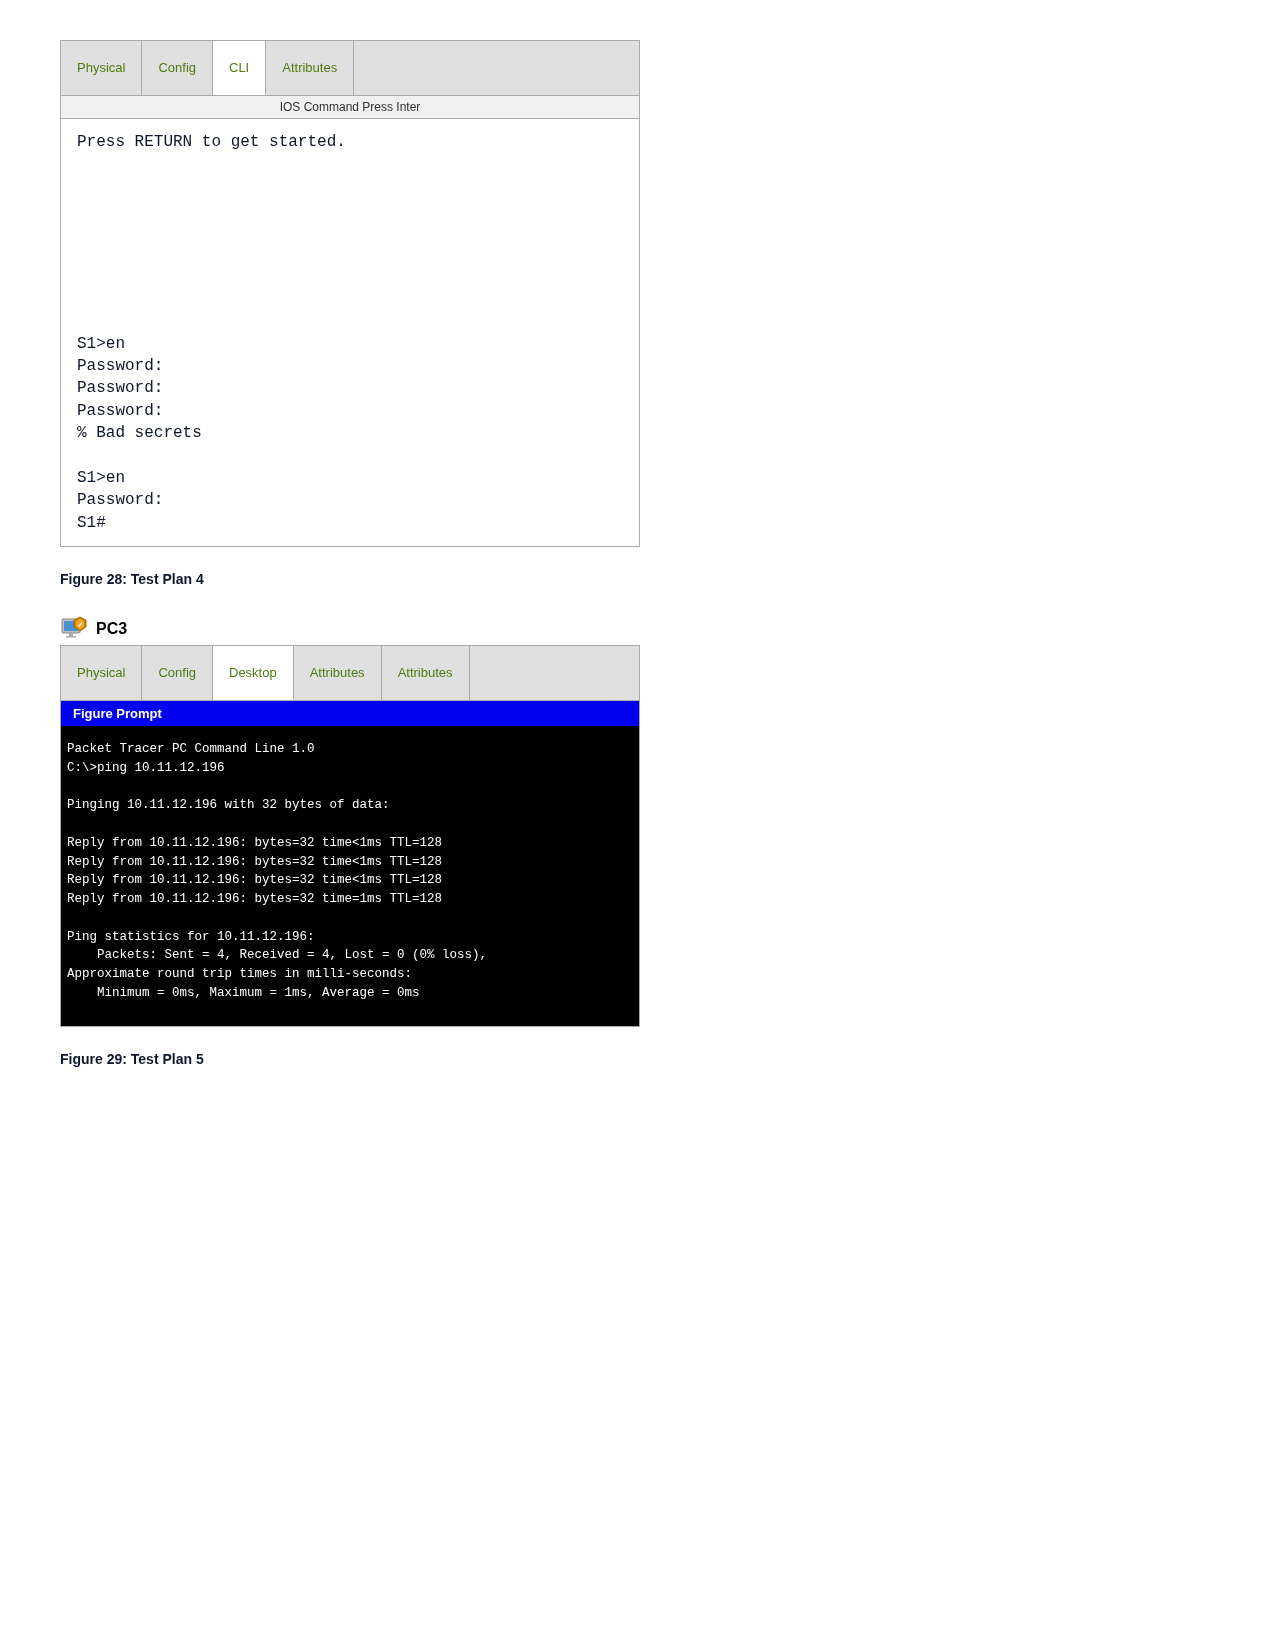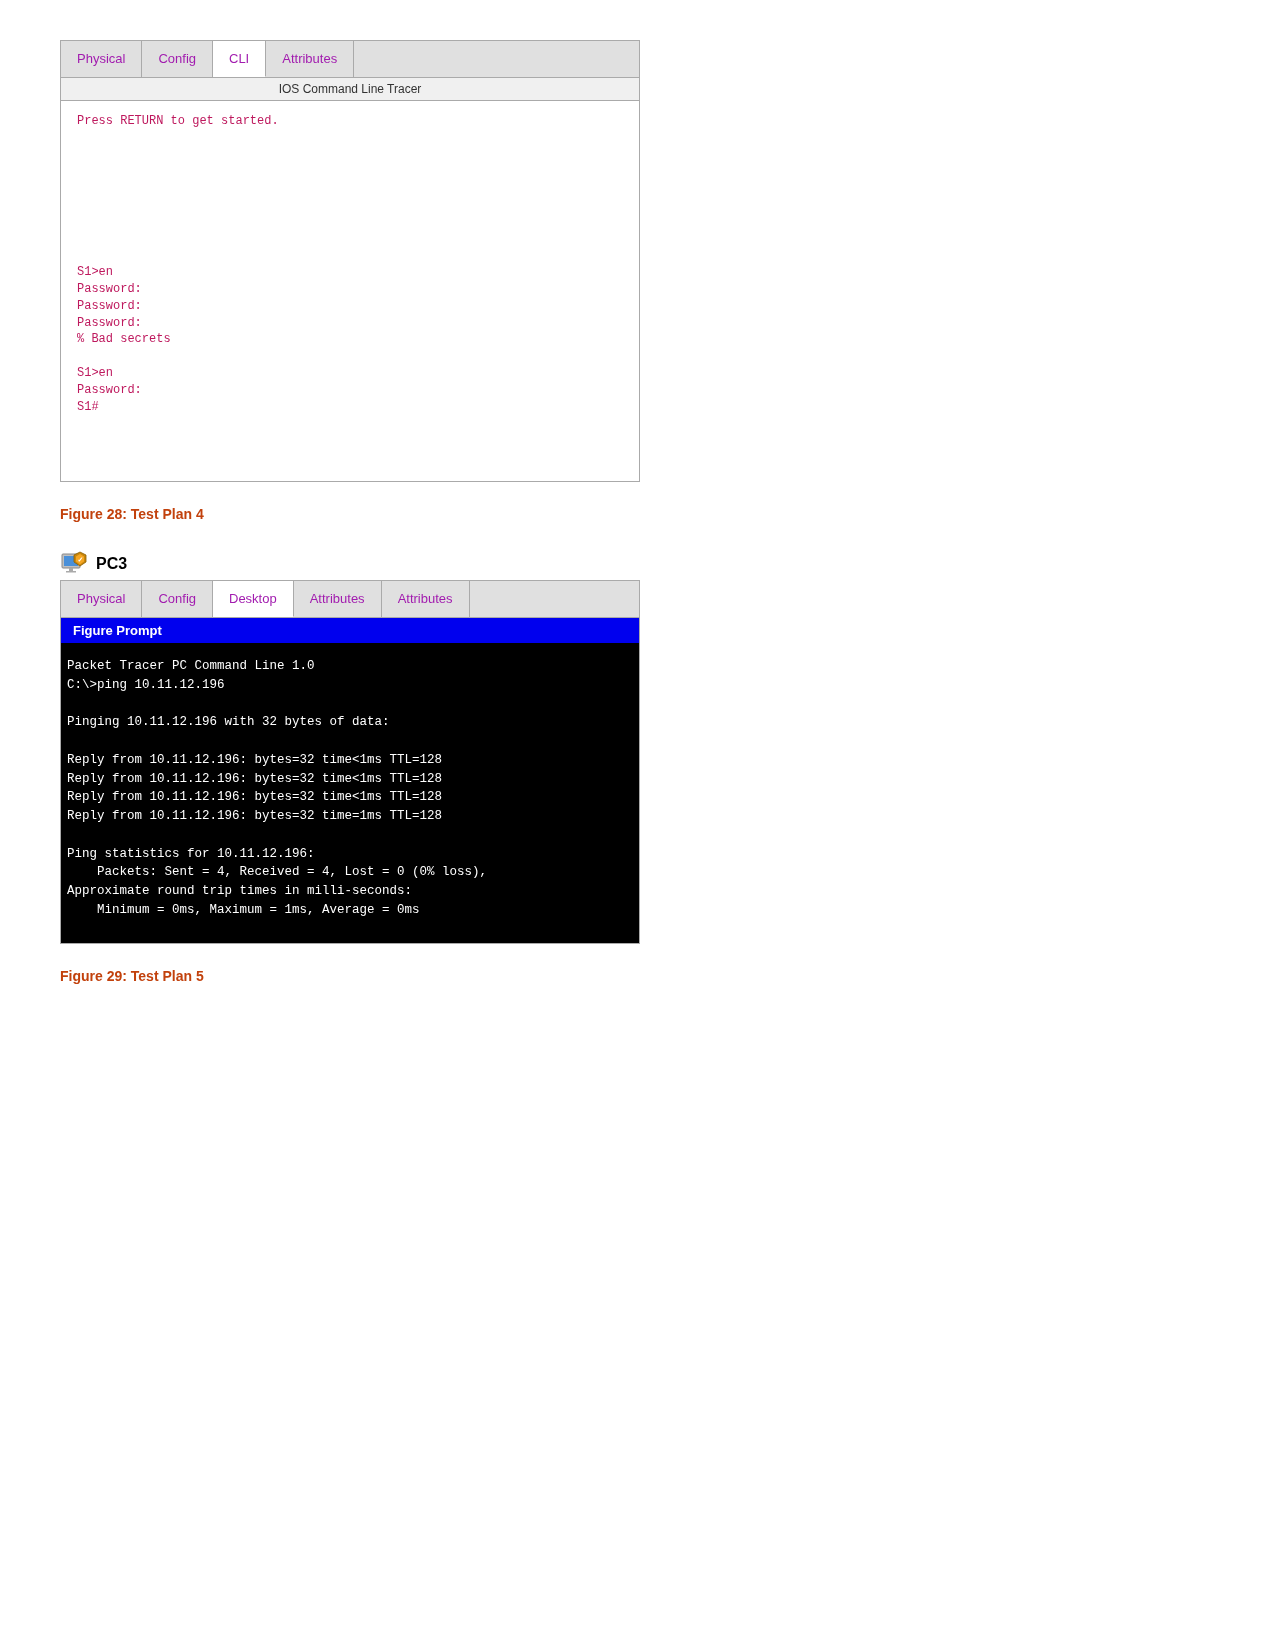--- a/index.html
+++ b/index.html
@@ -23,26 +23,26 @@
     }
 
     .tab-bar {
       display: flex;
       background: #e0e0e0;
       border-bottom: 1px solid #aaa;
       padding: 0;
     }
 
     .tab {
-      padding: 10px 16px;
+      padding: 19px 16px;
       font-size: 13px;
       border-right: 1px solid #aaa;
       cursor: pointer;
       background: #e0e0e0;
-      color: #a21caf;
+      color: #4d7c0f;
     }
 
     .tab.active {
       background: #ffffff;
       border-bottom: 1px solid #fff;
       position: relative;
       z-index: 1;
     }
 
     .tab-subtitle {
@@ -51,33 +51,33 @@
       font-size: 12px;
       color: #333;
       border-bottom: 1px solid #aaa;
       background: #f0f0f0;
     }
 
     .cli-content {
       background: #ffffff;
       padding: 12px 16px;
       font-family: 'Courier New', Courier, monospace;
-      font-size: 12px;
-      color: #be185d;
+      font-size: 16px;
+      color: #0f172a;
       min-height: 380px;
       white-space: pre;
       line-height: 1.4;
     }
 
     
     .figure-caption {
       margin-bottom: 28px;
       font-size: 14px;
       font-weight: bold;
-      color: #c2410c;
+      color: #0f172a;
     }
 
     
     .pc-header {
       display: flex;
       align-items: center;
       gap: 8px;
       margin-bottom: 2px;
     }
 
@@ -128,21 +128,21 @@
 <body>
 
 <div class="figure-container">
   <div class="window-frame">
     <div class="tab-bar">
       <div class="tab">Physical</div>
       <div class="tab">Config</div>
       <div class="tab active">CLI</div>
       <div class="tab">Attributes</div>
     </div>
-    <div class="tab-subtitle">IOS Command Line Tracer</div>
+    <div class="tab-subtitle">IOS Command Press Inter</div>
     <div class="cli-content">Press RETURN to get started.
 
 
 
 
 
 
 
 
 S1&gt;en

